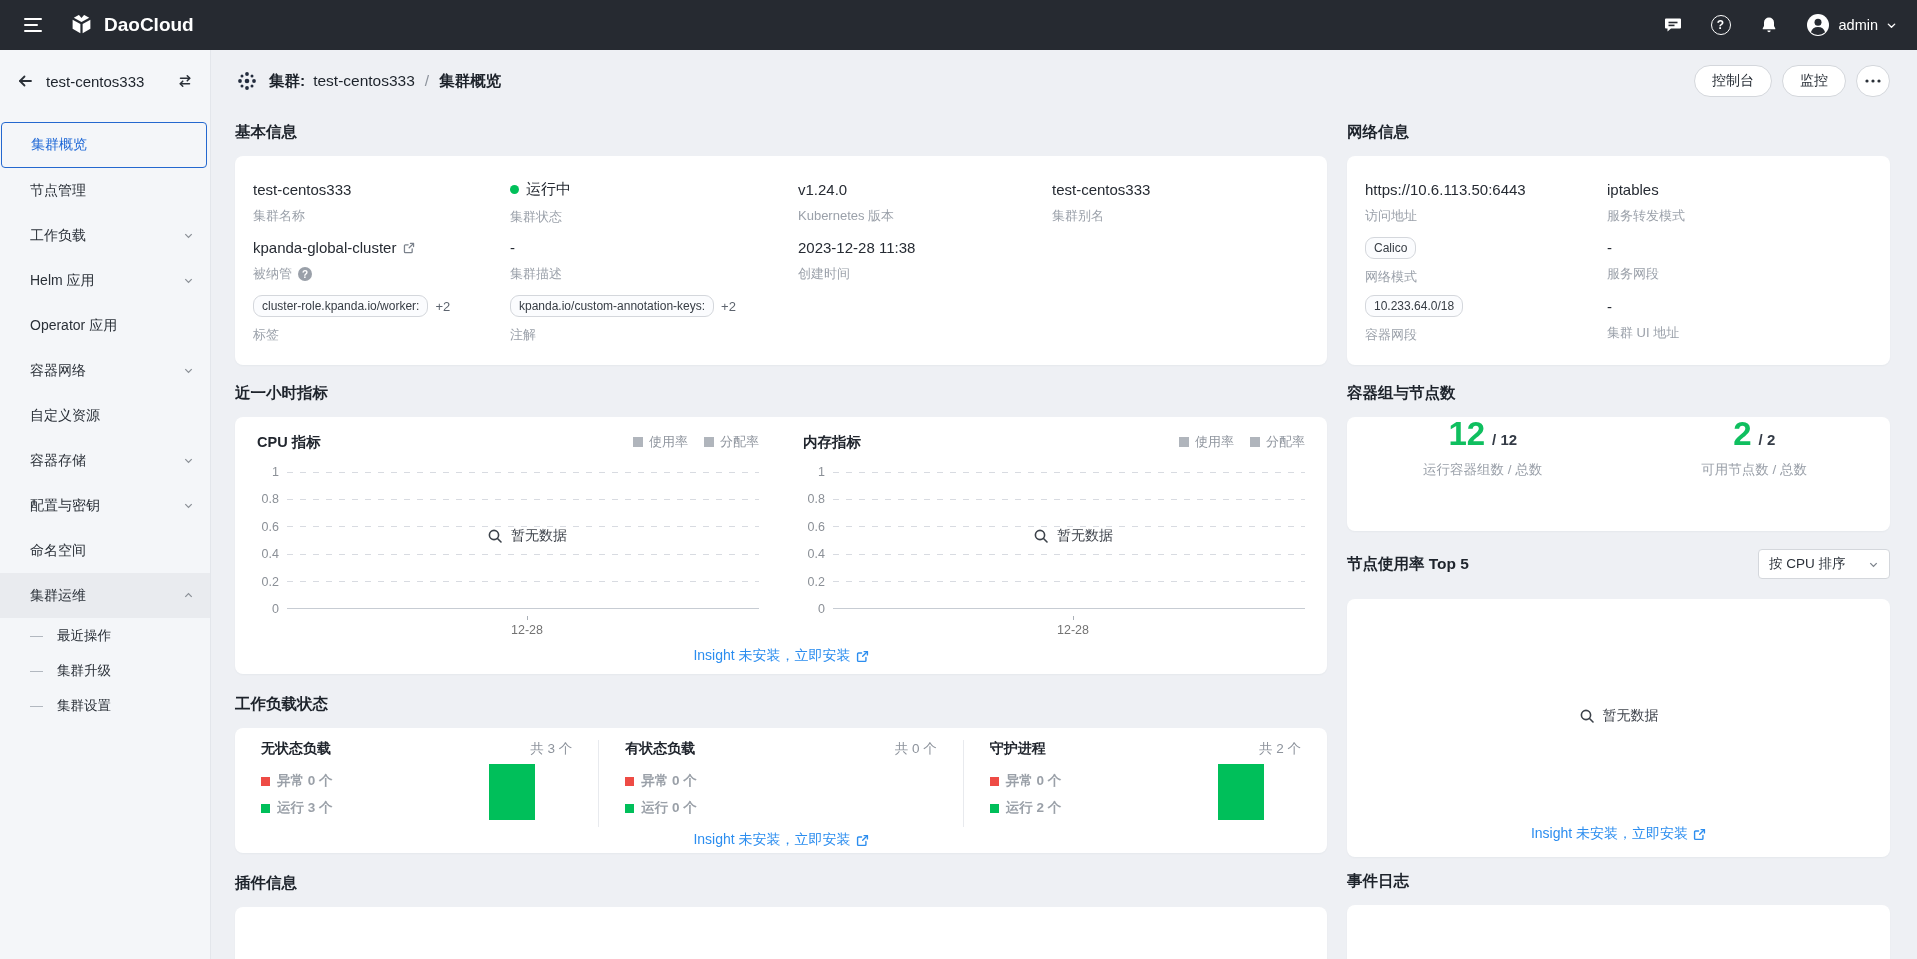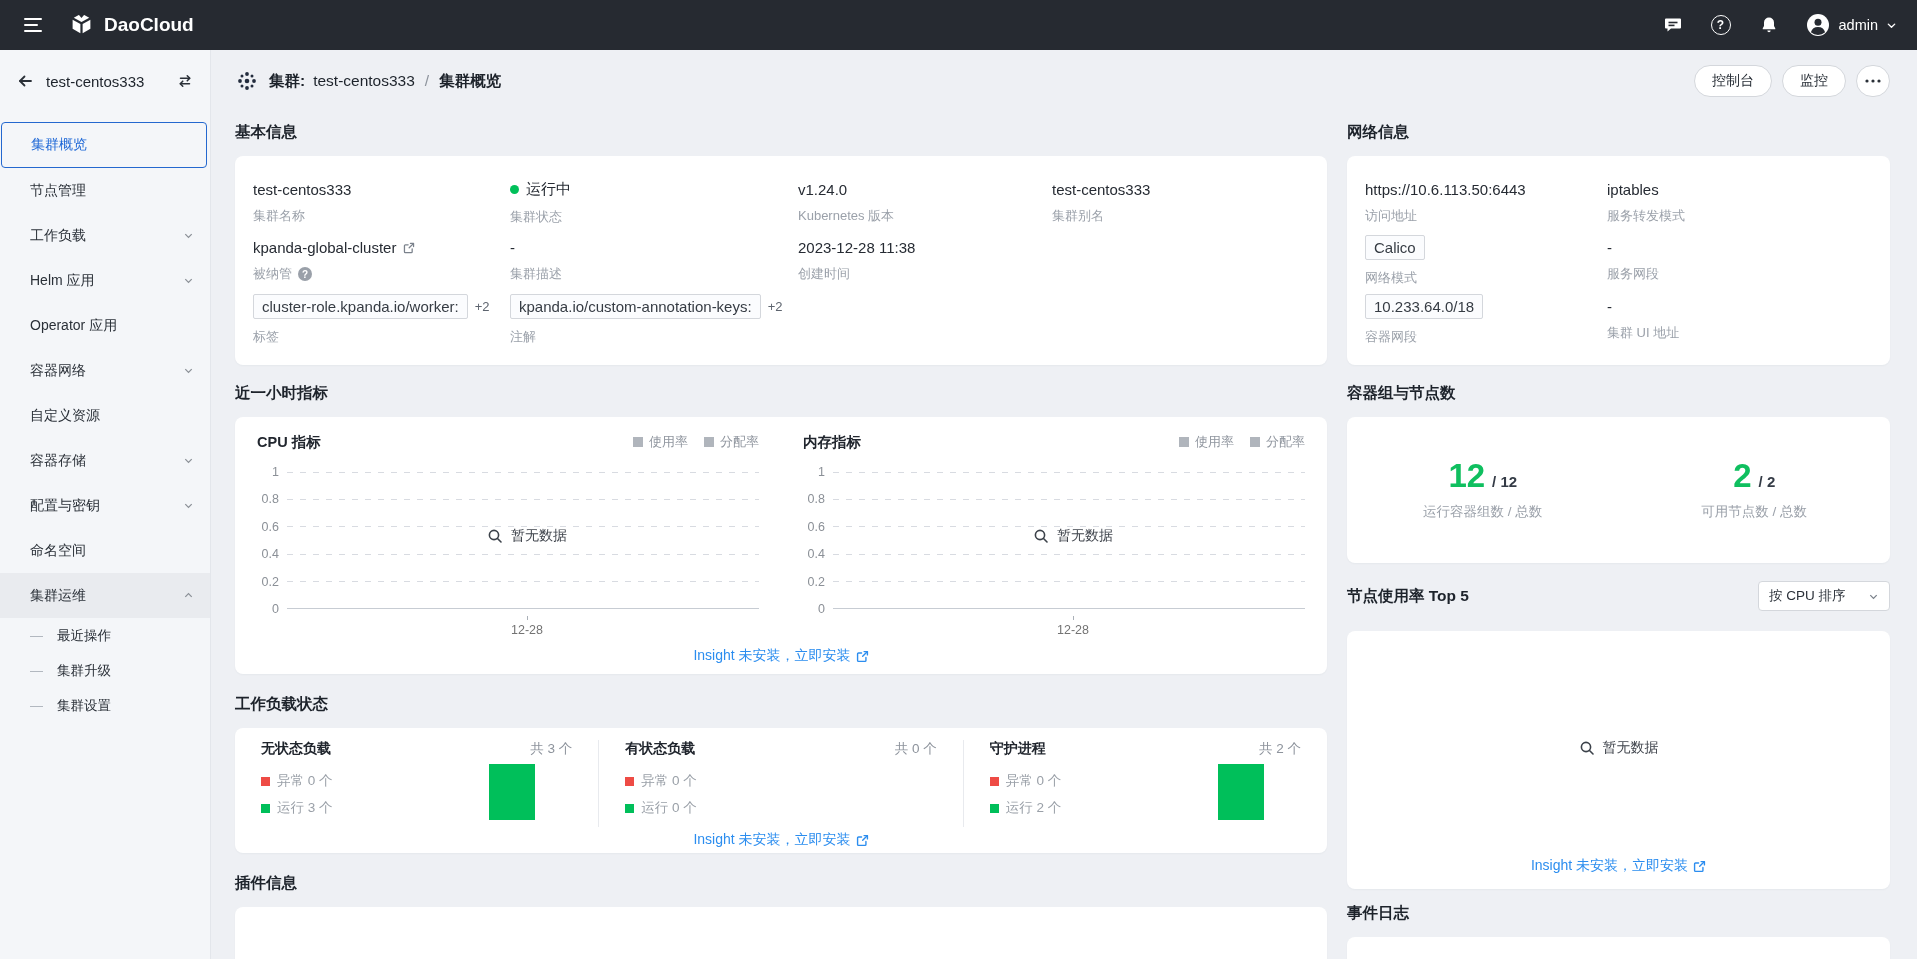--- a/index.html
+++ b/index.html
@@ -53,21 +53,21 @@
   .sec-title-row .sec-title { margin:0; }
   .card { background:#fff; border-radius:8px; box-shadow:0 1px 2px rgba(30,40,60,.04); }
 
   
   .bi-card { height:209px; padding:18px 20px 16px 18px; display:grid; grid-template-columns:257px 288px 254px 1fr; grid-auto-rows:1fr; }
   .net-card { height:209px; padding:18px 20px 16px 18px; display:grid; grid-template-columns:242px 1fr; grid-auto-rows:1fr;margin-top:7px; }
   .cell { display:flex; flex-direction:column; justify-content:center; gap:9px; min-width:0; }
   .cell-v { font-size:15px; color:#262b33; display:flex; align-items:center; gap:7px; }
   .cell-l { font-size:13px; color:#9ba1aa; display:flex; align-items:center; gap:6px; }
   .dot { width:9px; height:9px; border-radius:50%; background:#00c05a; flex-shrink:0; }
-  .chip { border:1px solid #d4d7dc; background:#fbfcfe; border-radius:2px; padding:3px 8px; font-size:15px; color:#363c44; white-space:nowrap; }
+  .chip { border:1px solid #d4d7dc; background:#fbfcfe; border-radius:9px; padding:3px 8px; font-size:12px; color:#363c44; white-space:nowrap; }
   .chip-extra { font-size:13px; color:#5d646e; cursor:pointer; }
   .help-ic { width:14px; height:14px; border-radius:50%; background:#9aa0a9; color:#fff; font-size:10px; font-weight:bold; display:inline-flex; align-items:center; justify-content:center; cursor:pointer; }
   .ext-link { display:inline-flex; align-items:center; color:#7b828c; cursor:pointer; }
 
   
   .metrics-card { height:257px; padding:14px 22px 4px; display:flex; flex-direction:column; }
   .charts-row { display:flex; gap:44px; flex:1; min-height:0; }
   .chart { flex:1; min-width:0; display:flex; flex-direction:column; }
   .chart-head { display:flex; align-items:center; justify-content:space-between; height:22px; }
   .chart-title { font-size:14.5px; font-weight:bold; color:#21262e; }
@@ -80,21 +80,21 @@
   .gl-line { flex:1; height:1px; background-image:repeating-linear-gradient(to right,#d8dbe1 0 6px,transparent 6px 13px); }
   .gl.base .gl-line { background-image:none; background-color:#c7ccd3; }
   .plot-empty { position:absolute; left:38px; right:0; top:41%; display:flex; align-items:center; justify-content:center; gap:8px; font-size:14px; color:#40454d; }
   .x-axis { height:26px; display:flex; flex-direction:column; align-items:center; margin-left:38px; }
   .x-axis .tickmark { width:1px; height:4px; background:#aab0b8; }
   .x-axis .tick-label { font-size:12.5px; color:#737373; margin-top:3px; }
   .insight-row { height:28px; display:flex; align-items:center; justify-content:center; }
   .insight-link { display:inline-flex; align-items:center; gap:5px; color:#2b8def; font-size:14px; cursor:pointer; }
 
   
-  .pods-card { height:146px; display:flex; align-items:center; }
+  .pods-card { height:114px; display:flex; align-items:flex-start; }
   .pods-item { flex:1; display:flex; flex-direction:column; align-items:center; gap:11px; }
   .pods-num { display:flex; align-items:baseline; gap:7px; }
   .pods-big { font-size:33px; font-weight:bold; color:#0fbf5f; line-height:1; }
   .pods-total { font-size:15px; font-weight:bold; color:#343b46; }
   .pods-cap { font-size:13.5px; color:#9aa0a9; }
 
   .select { width:132px; height:30px; background:#fff; border:1px solid #d4d7dc; border-radius:4px; display:flex; align-items:center; justify-content:space-between; padding:0 10px; font-size:13.5px; color:#2a3038; cursor:pointer; }
 
   .usage-card { height:258px; position:relative; }
   .empty-state { display:flex; align-items:center; justify-content:center; gap:8px; font-size:14px; color:#40454d; }
@@ -103,21 +103,21 @@
 
   
   .wl-card { height:125px; padding-top:12px; display:flex; flex-direction:column; }
   .wl-groups { display:flex; flex:1; min-height:0; }
   .wl-group { flex:1; min-width:0; padding:0 26px; }
   .wl-group + .wl-group { border-left:1px solid #e8eaee; }
   .wl-head { display:flex; justify-content:space-between; align-items:center;gap:35px; }
   .wl-name { font-size:14px; font-weight:bold; color:#21262e; }
   .wl-count { font-size:13.5px; color:#8d939c; }
   .wl-body { display:flex; justify-content:space-between; align-items:flex-start; }
-  .wl-legends { display:flex; flex-direction:column; gap:9px; margin-top:14px; }
+  .wl-legends { display:flex; flex-direction:column; gap:9px; margin-top:14px;font-weight:bold; }
   .wl-legend { display:flex; align-items:center; gap:7px; font-size:13.5px; color:#9aa0a8; }
   .sq9 { width:9px; height:9px; display:inline-block; }
   .sq-red { background:#ee4b45; } .sq-green { background:#00bf5a; }
   .wl-barbox { width:120px; height:62px; display:flex; align-items:flex-end; justify-content:center; }
   .wl-bar { width:46px; background:#00bf5a; }
   .wl-bar.full { height:56px; }
   .wl-link-row { height:26px; display:flex; align-items:center; justify-content:center; }
 
   .plugins-card { height:160px; padding-top:30px; display:flex; justify-content:flex-start; }
   .plugins-card .empty-state { width:100%; }

